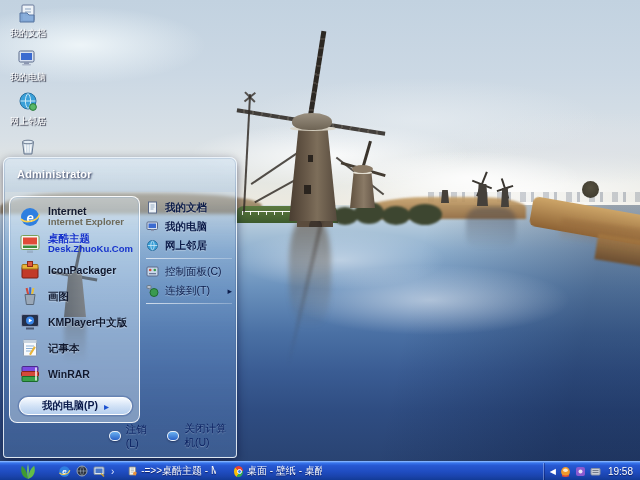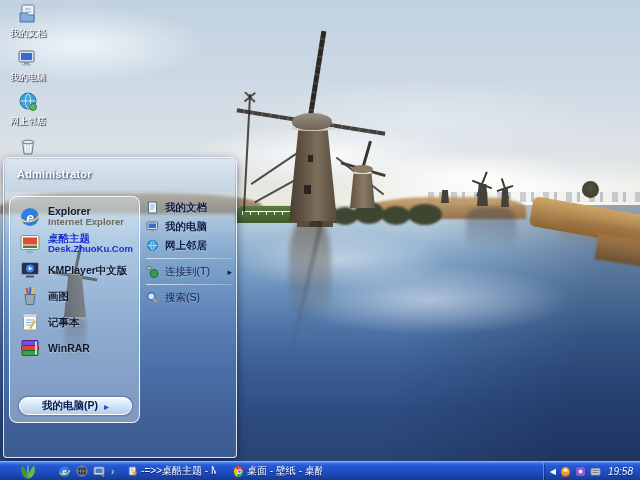--- a/index.html
+++ b/index.html
@@ -160,21 +160,21 @@
   .tb-ql { display:flex; align-items:center; gap:4px; margin-left:2px; }
   .tb-qbtn { width:13px; height:13px; display:flex; align-items:center; justify-content:center; cursor:pointer; }
   .tb-chev { color:#dfe8ff; font-size:10px; margin-left:2px; cursor:pointer; }
   .tb-task { display:flex; align-items:center; gap:4px; margin-left:10px; cursor:pointer;
     padding:1px 4px; border-radius:2px; max-width:96px; }
   .tb-task .tlabel { font-size:10px; color:#fff; white-space:nowrap; overflow:hidden; text-shadow:0 1px 1px rgba(0,0,40,.6); }
   .tray { position:absolute; right:2px; top:1px; height:17px; display:flex; align-items:center; gap:4px;
     border-left:1px solid rgba(255,255,255,.3); padding-left:6px; box-shadow:inset 1px 0 0 rgba(0,0,60,.3); }
   .tray-chev { color:#fff; font-size:8px; cursor:pointer; }
   .tray-ic { width:11px; height:11px; cursor:pointer; }
-  .tray-clock { font-size:10px; color:#fff; margin:0 5px 0 3px; text-shadow:0 1px 1px rgba(0,0,40,.6);font-style:italic; }
+  .tray-clock { font-size:10px; color:#fff; margin:0 5px 0 3px; text-shadow:0 1px 1px rgba(0,0,40,.6); }
 
   .chrome-ic { width:11px; height:11px; border-radius:50%; position:relative;
     background:conic-gradient(from -40deg, #ea4335 0 33%, #34a853 33% 66%, #fbbc05 66% 100%); }
   .chrome-ic::after { content:""; position:absolute; left:3px; top:3px; width:5px; height:5px; border-radius:50%;
     background:#4285f4; border:1px solid #fff; box-sizing:border-box; }
 </style>
 </head>
 <body>
 
 <div class="screen">
@@ -289,53 +289,61 @@
           <div class="deco-refl"></div>
       </div>
       <div class="sm-items">
         <div class="sm-item dbl">
           <svg class="ic" viewBox="0 0 22 22">
             <circle cx="11" cy="11" r="9" fill="#2f7fe0"></circle>
             <text x="11" y="15.5" font-size="13" font-style="italic" font-weight="bold" fill="#fff" text-anchor="middle">e</text>
             <path d="M2 13 C6 17.5 18 16 20.5 8.5" stroke="#ffd24a" stroke-width="1.6" fill="none"></path>
           </svg>
           <div>
-            <div class="tt">Explorer</div>
+            <div class="tt">Internet</div>
             <div class="st">Internet Explorer</div>
           </div>
         </div>
         <div class="sm-item dbl zhuoku">
           <svg class="ic" viewBox="0 0 22 22">
             <rect x="2" y="2.5" width="18" height="14" rx="1.5" fill="#f4f7f1" stroke="#7aa05a"></rect>
             <rect x="4" y="4.5" width="14" height="7" fill="#e04a38"></rect>
             <rect x="4" y="12.5" width="14" height="2.5" fill="#3a8a3a"></rect>
             <rect x="8" y="17.5" width="6" height="2.5" fill="#9ab0c8"></rect>
           </svg>
           <div>
             <div class="tt">桌酷主题</div>
             <div class="st">Desk.ZhuoKu.Com</div>
           </div>
         </div>
         <div class="sm-item single">
           <svg class="ic" viewBox="0 0 22 22">
+            <rect x="3" y="8" width="16" height="11" rx="1" fill="#c23a28" stroke="#7a1f12"></rect>
+            <rect x="3" y="5.5" width="16" height="4.5" rx="1" fill="#e8b43a" stroke="#9a7218"></rect>
+            <rect x="8.5" y="2.5" width="5" height="5" fill="#e05a40" stroke="#8a2a1a"></rect>
+          </svg>
+          <div class="tt">IconPackager</div>
+        </div>
+        <div class="sm-item single">
+          <svg class="ic" viewBox="0 0 22 22">
+            <rect x="7.3" y="3" width="2" height="7" fill="#d04a3a" transform="rotate(-14 8 6)"></rect>
+            <rect x="10.2" y="2.2" width="2" height="8" fill="#3a6ad0"></rect>
+            <rect x="12.8" y="3" width="2" height="7" fill="#e8c03a" transform="rotate(14 14 6)"></rect>
+            <path d="M6 9.5 h10 l-1.4 10 h-7.2 z" fill="#9aa8b8" stroke="#5a6878"></path>
+          </svg>
+          <div class="tt">画图</div>
+        </div>
+        <div class="sm-item single">
+          <svg class="ic" viewBox="0 0 22 22">
             <rect x="2.5" y="3.5" width="17" height="12" rx="1.5" fill="#25304a" stroke="#8a9ab8"></rect>
             <circle cx="11" cy="9.5" r="4" fill="#3a86e8"></circle>
             <polygon points="9.8,7.4 13.2,9.5 9.8,11.6" fill="#fff"></polygon>
             <rect x="7" y="16.5" width="8" height="2" fill="#4a5670"></rect>
           </svg>
           <div class="tt">KMPlayer中文版</div>
-        </div>
-        <div class="sm-item single">
-          <svg class="ic" viewBox="0 0 22 22">
-            <rect x="7.3" y="3" width="2" height="7" fill="#d04a3a" transform="rotate(-14 8 6)"></rect>
-            <rect x="10.2" y="2.2" width="2" height="8" fill="#3a6ad0"></rect>
-            <rect x="12.8" y="3" width="2" height="7" fill="#e8c03a" transform="rotate(14 14 6)"></rect>
-            <path d="M6 9.5 h10 l-1.4 10 h-7.2 z" fill="#9aa8b8" stroke="#5a6878"></path>
-          </svg>
-          <div class="tt">画图</div>
         </div>
         <div class="sm-item single">
           <svg class="ic" viewBox="0 0 22 22">
             <rect x="4.5" y="3" width="13" height="16" rx="1" fill="#f8fafc" stroke="#8a9ab0"></rect>
             <rect x="4.5" y="3" width="13" height="3" fill="#c8d4e0"></rect>
             <path d="M7 9h8M7 11.5h8M7 14h6" stroke="#8ab0d8" stroke-width="1"></path>
             <rect x="12.5" y="9" width="2.2" height="9.5" rx=".6" fill="#e8b43a" transform="rotate(32 13.5 13.5)"></rect>
           </svg>
           <div class="tt">记事本</div>
         </div>
@@ -374,37 +382,49 @@
       <div class="sm-ritem bold">
         <svg class="ric" viewBox="0 0 13 13">
           <circle cx="6.5" cy="6.5" r="5" fill="#3aa0d8" stroke="#2a70a0"></circle>
           <path d="M1.8 6.5h9.4M6.5 1.8c2.2 2 2.2 7.4 0 9.4M6.5 1.8c-2.2 2-2.2 7.4 0 9.4" stroke="#cfeaf8" stroke-width=".8" fill="none"></path>
         </svg>
         <span class="rlabel">网上邻居</span>
       </div>
       <div class="sm-sep"></div>
       <div class="sm-ritem">
         <svg class="ric" viewBox="0 0 13 13">
+          <rect x="1" y="2" width="11" height="9" rx="1" fill="#c8d8ea" stroke="#5a6a8a"></rect>
+          <circle cx="4.2" cy="5" r="1.3" fill="#d04a3a"></circle>
+          <circle cx="8.8" cy="5" r="1.3" fill="#3a9a4a"></circle>
+          <rect x="3" y="8" width="7" height="1.3" fill="#6a7a9a"></rect>
+        </svg>
+        <span class="rlabel">控制面板(C)</span>
+      </div>
+      <div class="sm-ritem">
+        <svg class="ric" viewBox="0 0 13 13">
           <rect x="1" y="1.5" width="4" height="3" rx=".5" fill="#b8c0cc" stroke="#6a7a8a"></rect>
           <path d="M3 4.5l3 3.5" stroke="#8a95a5" stroke-width="1.3"></path>
           <circle cx="8" cy="8.5" r="4" fill="#3a9a50" stroke="#1f6a30"></circle>
         </svg>
         <span class="rlabel">连接到(T)</span>
         <span class="rarrow">▸</span>
       </div>
       <div class="sm-sep"></div>
-      <div class="sm-ritem">
-        <svg class="ric" viewBox="0 0 13 13">
-          <circle cx="5.3" cy="5.3" r="3.6" fill="rgba(255,255,255,.75)" stroke="#3a70c8" stroke-width="1.4"></circle>
-          <rect x="8" y="7.2" width="4.8" height="1.9" rx=".9" fill="#caa04a" transform="rotate(45 8 7.2)"></rect>
-        </svg>
-        <span class="rlabel">搜索(S)</span>
-      </div>
-    </div>
-
+    </div>
+
+    <div class="sm-bottom">
+      <div class="sm-bbtn">
+        <span class="pill"></span>
+        <span class="blabel">注销(L)</span>
+      </div>
+      <div class="sm-bbtn">
+        <span class="pill"></span>
+        <span class="blabel">关闭计算机(U)</span>
+      </div>
+    </div>
   </div>
 
   <div class="taskbar">
     <div class="tb-start">
       <svg width="26" height="17" viewBox="0 0 26 18">
         <path d="M13 17 C6.5 15 4.5 9 6.5 3 C10.5 6 12.5 11 13 17" fill="#3f9a32"></path>
         <path d="M13 17 C19.5 15 21.5 9 19.5 3 C15.5 6 13.5 11 13 17" fill="#63bd46"></path>
         <path d="M13 17 C12 10 12 5.5 13 .8 C14 5.5 14 10 13 17" fill="#8ede5e"></path>
       </svg>
     </div>

